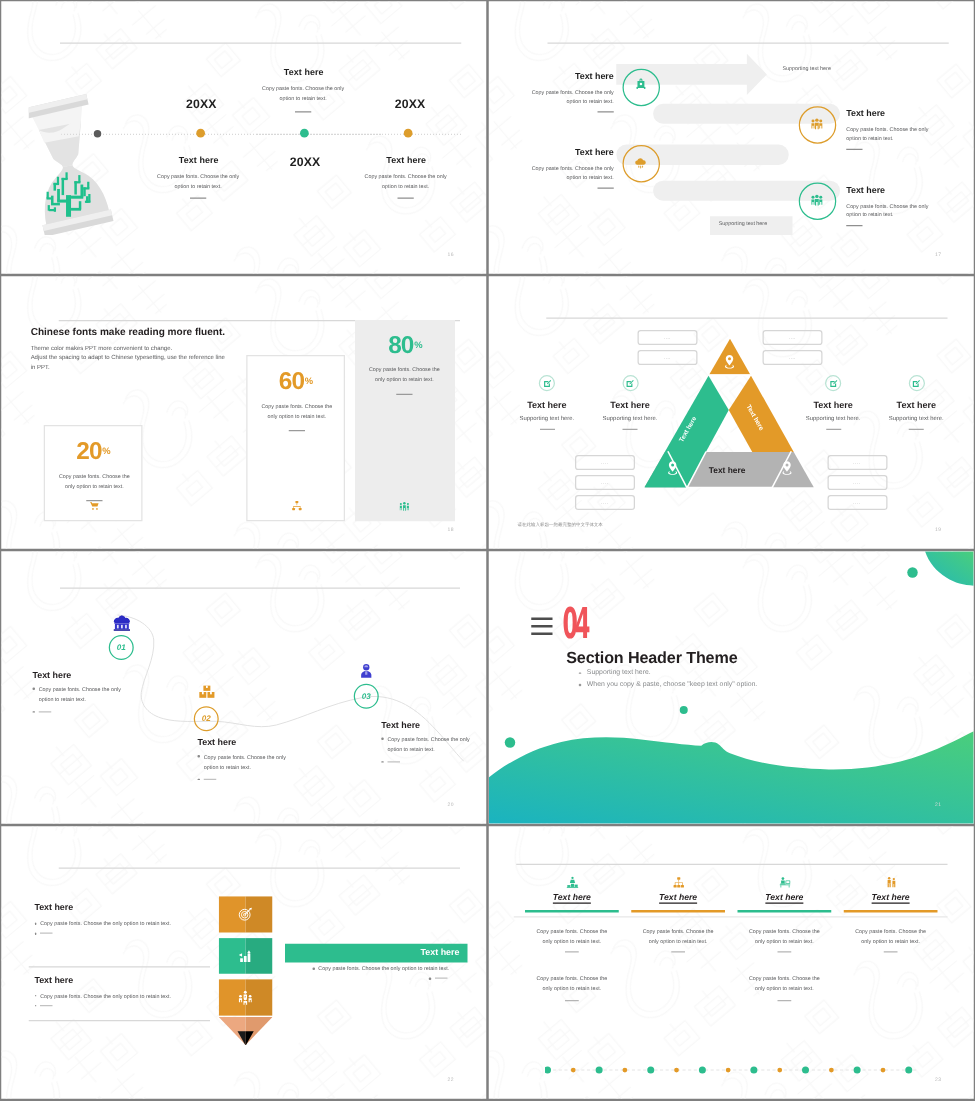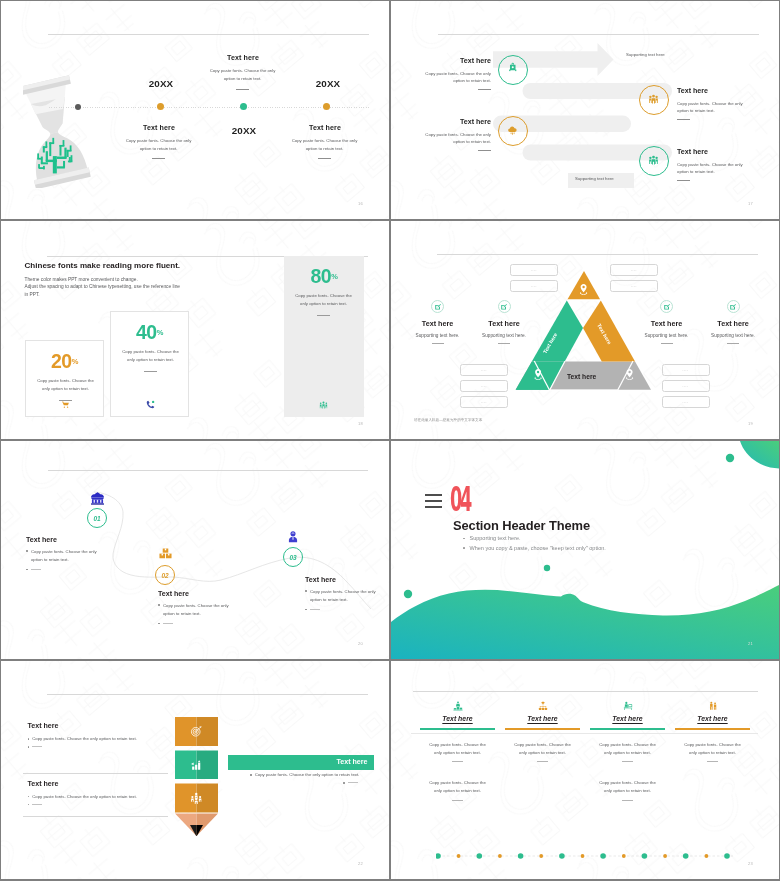--- a/index.html
+++ b/index.html
@@ -270,41 +270,46 @@
       <div class="sl" id="s18">
     <div class="wmk">
           <svg viewBox="0 0 388 218">
             <rect width="388" height="218" fill="url(#wmpat)"></rect>
           </svg>
         </div>
     <div class="hr" style="left:45.5px;top:35px;width:321px;"></div>
     <div class="s18-h" style="left:23.5px;top:40px;">Chinese fonts make reading more fluent.</div>
     <div class="s18-sub" style="left:23.5px;top:55px;"><span>Theme color makes PPT more convenient to change.</span><br><span>Adjust the spacing to adapt to Chinese typesetting, use the reference line</span><br><span>in PPT.</span></div>
 
-    <div class="s18-card" style="left:24px;top:119px;width:79px;height:76.5px;padding-left:27px;">
+    <div class="s18-card" style="left:34px;top:119px;width:79px;height:76.5px;padding-left:27px;">
       <div class="s18-pct"><span class="s18-num" style="color:#e39a28">20</span><span class="s18-u" style="color:#e39a28">%</span></div>
       <div class="s18-b">Copy paste fonts. Choose the only option to retain text.</div>
       <div class="s18-d"></div>
       <svg viewBox="0 0 24 24" width="9" height="9" class="s18-i" fill="#e39a28">
         <path d="M3 4h3l1 3h14l-2.5 7h-11z"></path>
             <circle cx="9" cy="19" r="1.8"></circle>
             <circle cx="17.5" cy="19" r="1.8"></circle>
       </svg>
     </div>
 
-    <div class="s18-card" style="left:109px;top:90px;width:79px;height:105.5px;">
-      <div class="s18-pct"><span class="s18-num" style="color:#2dbd8e">40</span><span class="s18-u" style="color:#2dbd8e">%</span></div>
+
+    <div class="s18-card" style="left:196px;top:63px;width:79px;height:132.5px;">
+      <div class="s18-pct"><span class="s18-num" style="color:#e39a28">60</span><span class="s18-u" style="color:#e39a28">%</span></div>
       <div class="s18-b">Copy paste fonts. Choose the only option to retain text.</div>
       <div class="s18-d"></div>
-      <svg viewBox="0 0 24 24" width="9" height="9" class="s18-i" fill="#3b4ba8">
-        <path d="M6 2c-2 0-4 2-4 4 0 8 8 16 16 16 2 0 4-2 4-4l-5-3-3 3c-3-1.5-6-4.5-7.5-7.5l3-3z"></path>
-            <circle cx="19" cy="5" r="3.2" fill="#2dbd8e"></circle>
+      <svg viewBox="0 0 24 24" width="9" height="9" class="s18-i" fill="#e39a28">
+        <rect x="9" y="2" width="6" height="5" rx="1"></rect>
+            <rect x="2" y="17" width="6" height="5" rx="1"></rect>
+            <rect x="16" y="17" width="6" height="5" rx="1"></rect>
+        <path d="M11.4 7h1.2v4h-1.2z"></path>
+            <path d="M5 13h14v1.2H5z"></path>
+            <path d="M4.4 13h1.2v4H4.4z"></path>
+            <path d="M18.4 13h1.2v4h-1.2z"></path>
       </svg>
     </div>
-
 
     <div class="s18-card s18-card4" style="left:283px;top:35px;width:80px;height:160.5px;">
       <div class="s18-pct"><span class="s18-num" style="color:#2dbd8e">80</span><span class="s18-u" style="color:#2dbd8e">%</span></div>
       <div class="s18-b">Copy paste fonts. Choose the only option to retain text.</div>
       <div class="s18-d"></div>
       <svg viewBox="0 0 24 24" width="9" height="9" class="s18-i" fill="#2dbd8e">
         <circle cx="4.5" cy="6" r="2.2"></circle>
             <path d="M2.3 9.6h4.4v9.8H5.5v-5H3.5v5H2.3z"></path>
         <circle cx="12" cy="4.3" r="2.7"></circle>
             <path d="M9 8.4h6v11.8h-1.8v-6h-2.4v6H9z"></path>

